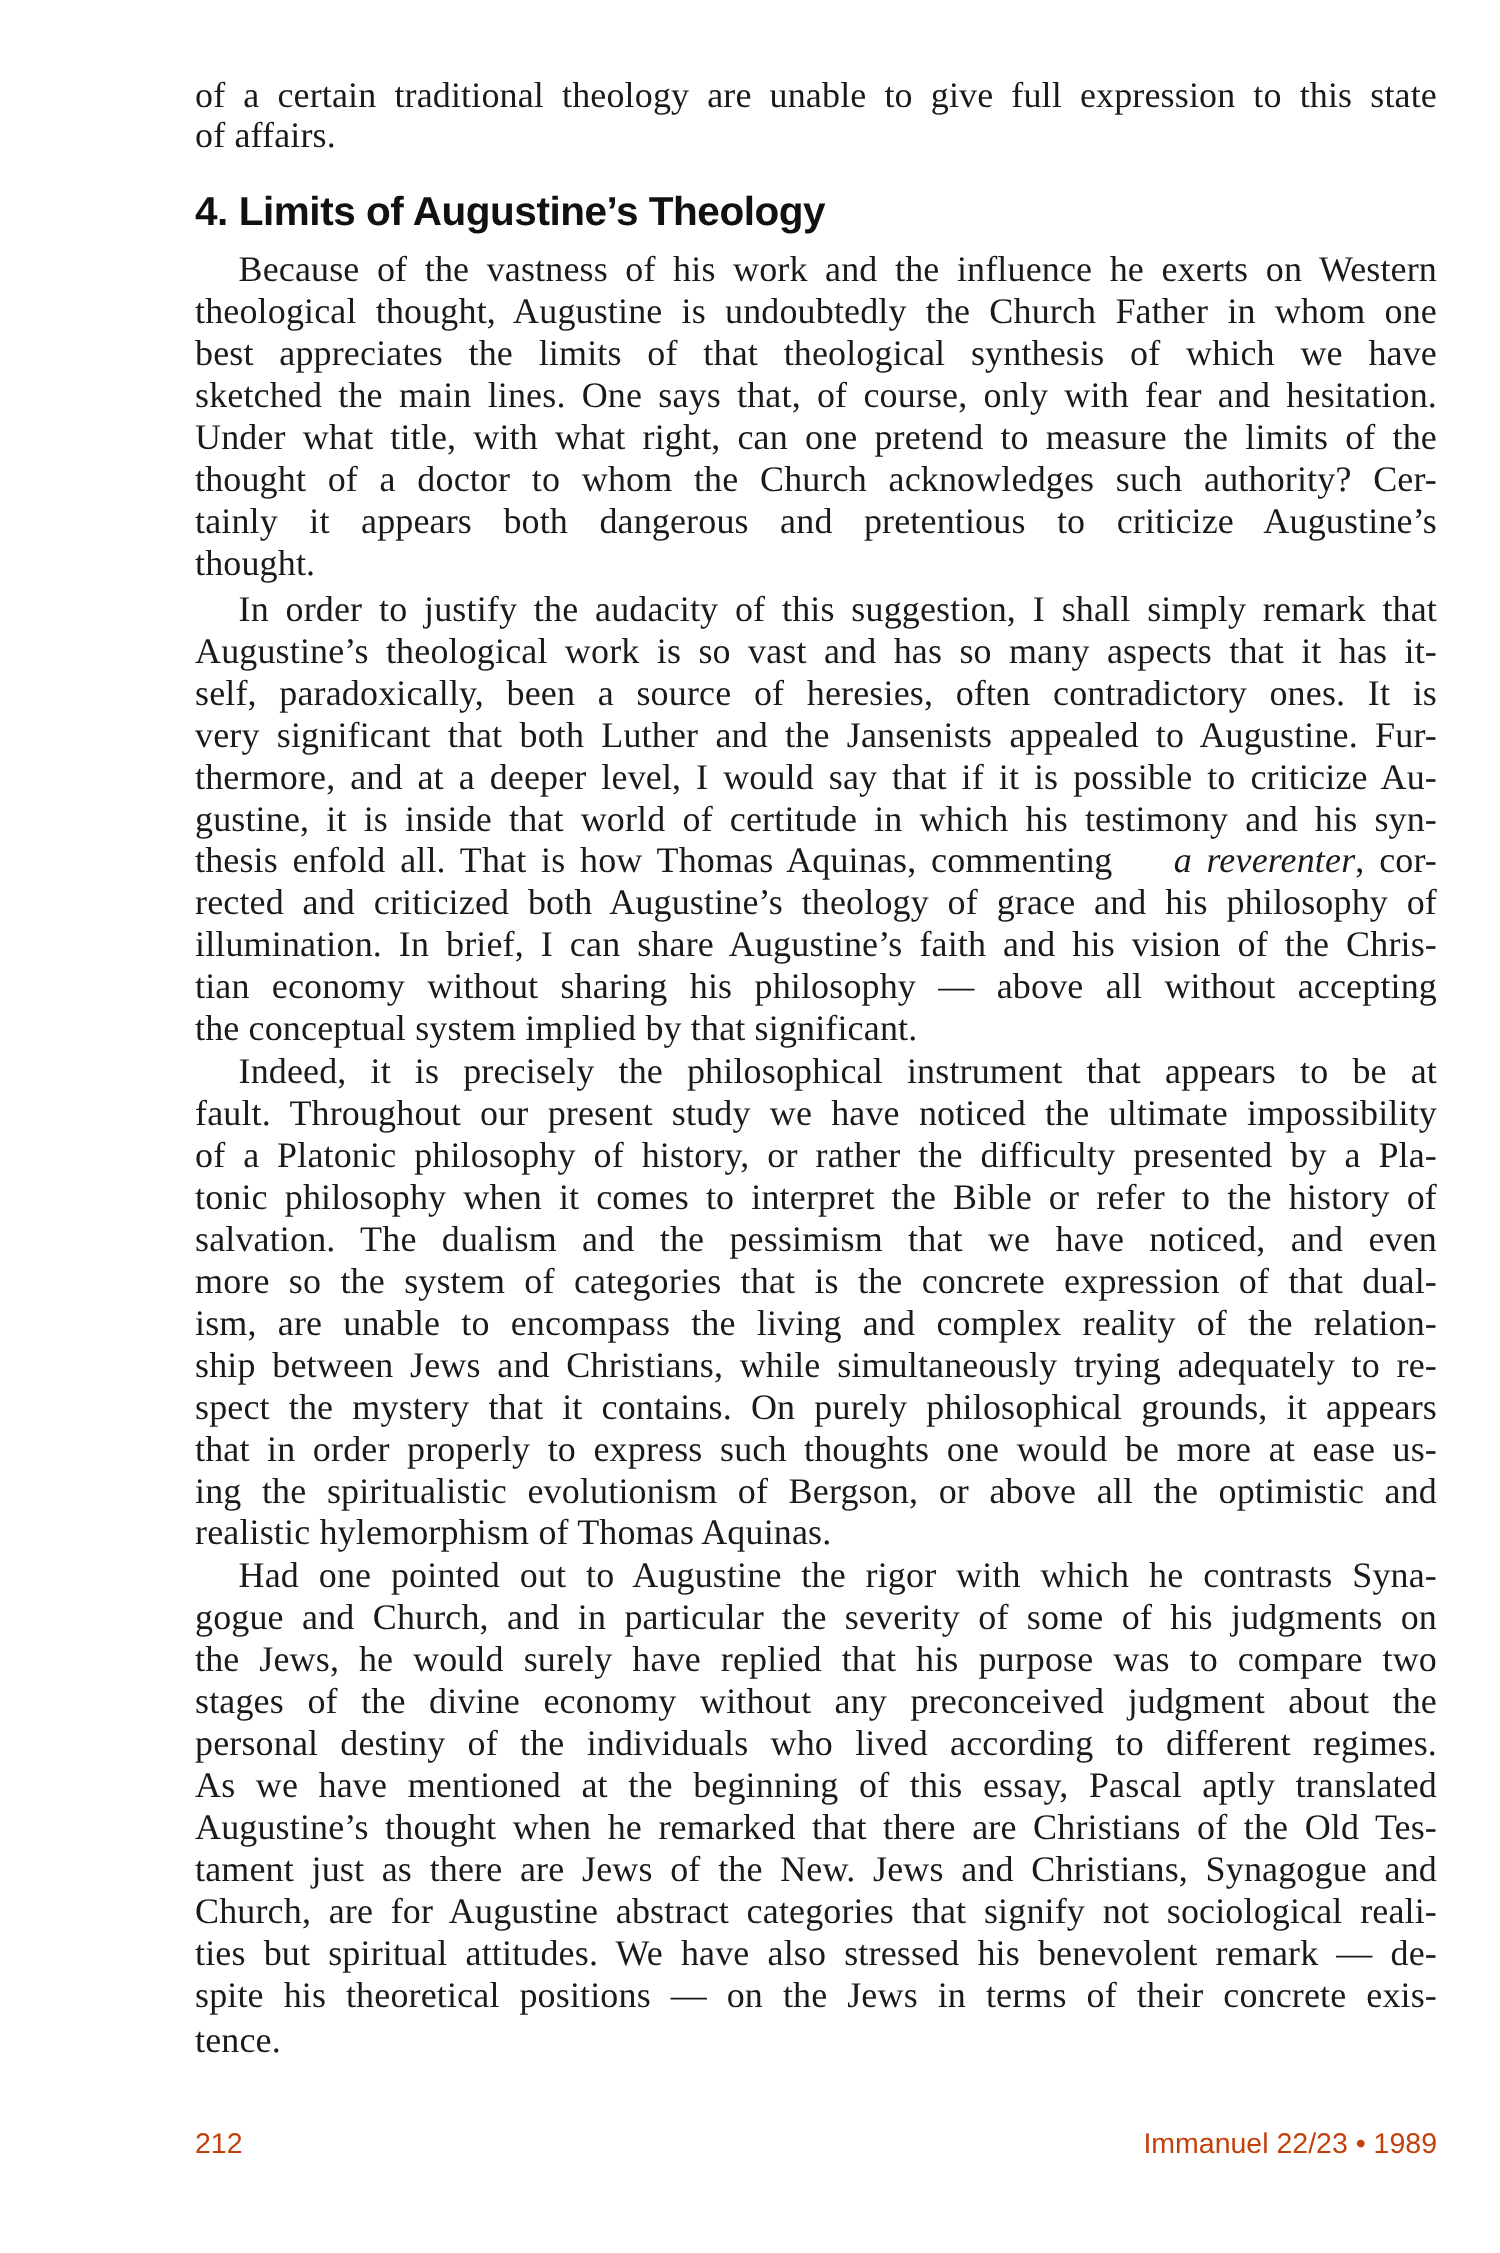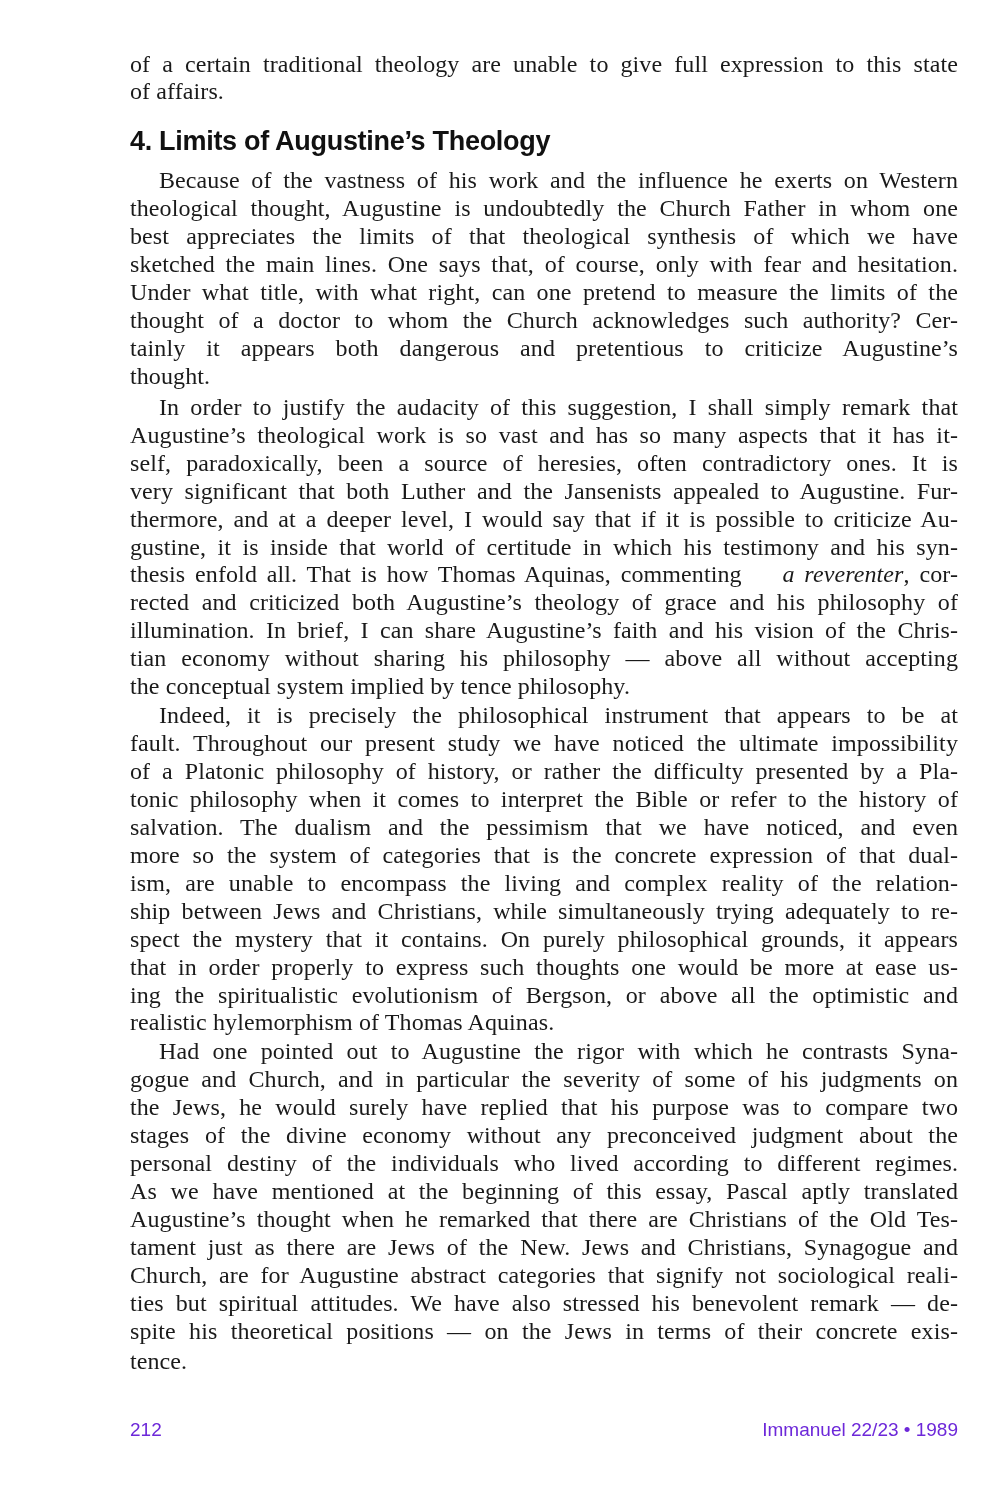--- a/index.html
+++ b/index.html
@@ -54,21 +54,21 @@
       line-height: 34px;
       color: #111;
       letter-spacing: -0.3px;
     }
     .footer {
       position: absolute;
       top: 1418px;
       font-family: "Liberation Sans", "DejaVu Sans", sans-serif;
       font-size: 19px;
       line-height: 24px;
-      color: #6d28d9;
+      color: #c2410c;
     }
     .footer.left { left: 130px; }
     .footer.right { right: 42px; margin-left: 36px; }
   </style>
 </head>
 <body>
 
 <div class="page">
 
   <div class="line" style="top:50px">of a certain traditional theology are unable to give full expression to this state</div>
@@ -91,21 +91,21 @@
     <div class="line indent" style="top:393px">In order to justify the audacity of this suggestion, I shall simply remark that</div>
     <div class="line" style="top:421px">Augustine’s theological work is so vast and has so many aspects that it has it-</div>
     <div class="line" style="top:449px">self, paradoxically, been a source of heresies, often contradictory ones. It is</div>
     <div class="line" style="top:477px">very significant that both Luther and the Jansenists appealed to Augustine. Fur-</div>
     <div class="line" style="top:505px">thermore, and at a deeper level, I would say that if it is possible to criticize Au-</div>
     <div class="line" style="top:533px">gustine, it is inside that world of certitude in which his testimony and his syn-</div>
     <div class="line" style="top:560px"><span>thesis enfold all. That is how Thomas Aquinas, commenting </span><em>a reverenter</em><span>, cor-</span></div>
     <div class="line" style="top:588px">rected and criticized both Augustine’s theology of grace and his philosophy of</div>
     <div class="line" style="top:616px">illumination. In brief, I can share Augustine’s faith and his vision of the Chris-</div>
     <div class="line" style="top:644px">tian economy without sharing his philosophy — above all without accepting</div>
-    <div class="line last" style="top:672px">the conceptual system implied by tence philosophy.</div>
+    <div class="line last" style="top:672px">the conceptual system implied by that significant.</div>
   </div>
 
   <div>
     <div class="line indent" style="top:701px">Indeed, it is precisely the philosophical instrument that appears to be at</div>
     <div class="line" style="top:729px">fault. Throughout our present study we have noticed the ultimate impossibility</div>
     <div class="line" style="top:757px">of a Platonic philosophy of history, or rather the difficulty presented by a Pla-</div>
     <div class="line" style="top:785px">tonic philosophy when it comes to interpret the Bible or refer to the history of</div>
     <div class="line" style="top:813px">salvation. The dualism and the pessimism that we have noticed, and even</div>
     <div class="line" style="top:841px">more so the system of categories that is the concrete expression of that dual-</div>
     <div class="line" style="top:869px">ism, are unable to encompass the living and complex reality of the relation-</div>

